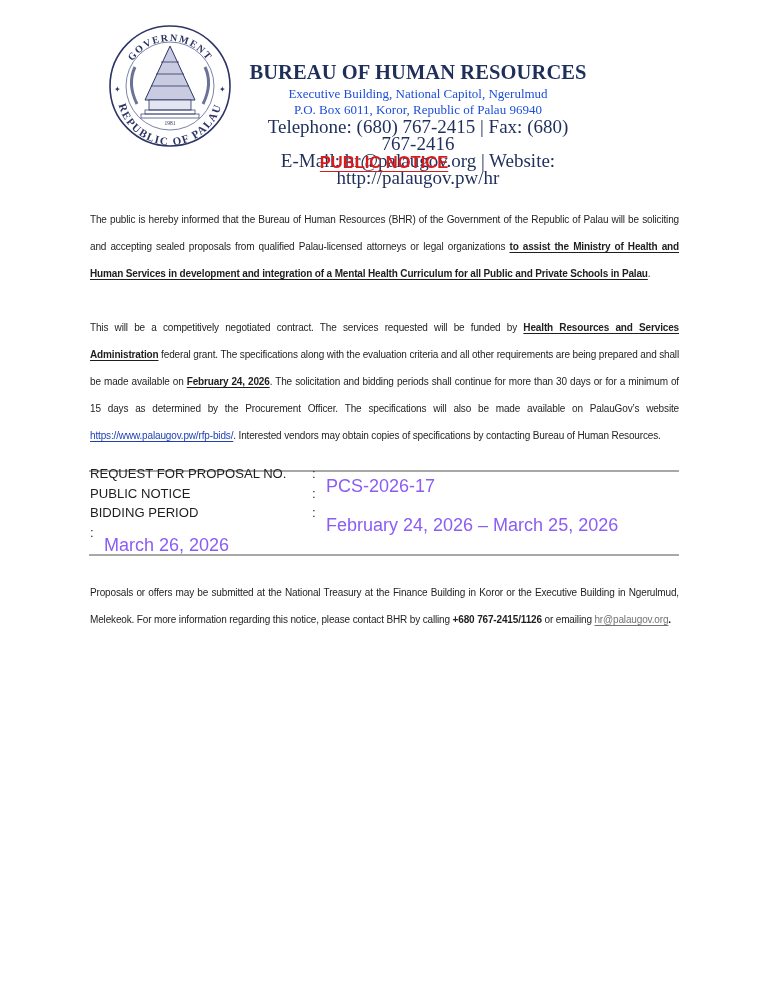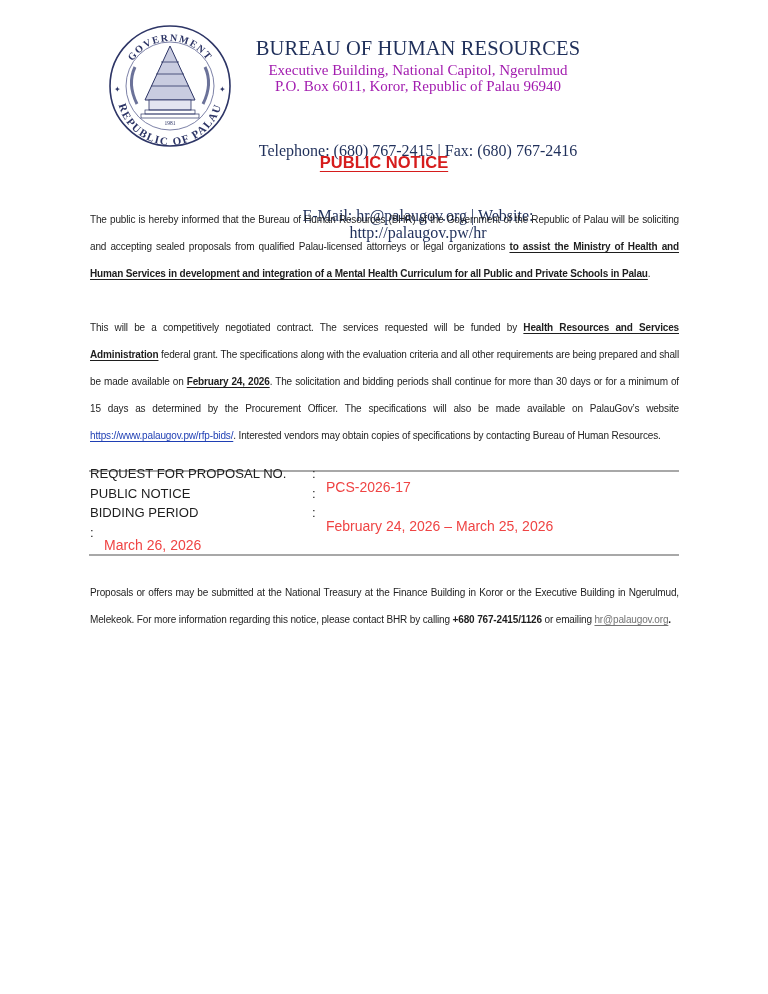--- a/index.html
+++ b/index.html
@@ -3,23 +3,23 @@
   <meta charset="utf-8">
   <style>
     html, body { margin: 0; padding: 0; background: #ffffff; }
     body { width: 768px; height: 994px; position: relative; overflow: hidden; color: #1a1a1a; }
     .page { position: absolute; left: 0; top: 0; width: 768px; height: 994px; }
 
     
     .seal { position: absolute; left: 95px; top: 22px; width: 150px; height: 128px; }
     .lh { position: absolute; left: 248px; top: 36px; width: 340px; text-align: center;
           font-family: "Liberation Serif", "DejaVu Serif", serif; color: #1f2f5a; }
-    .lh-title { font-size: 20.5px; font-weight: normal; letter-spacing: 0.1px; line-height: 24px; margin-bottom: 2px; }
-    .lh-line { font-size: 15px; line-height: 16px; color: #a21caf; }
-    .lh-line.big { font-size: 16px; line-height: 17px; color: #1f2f5a; margin-top: 48px; }
+    .lh-title { font-size: 20.5px; font-weight: bold; letter-spacing: 0.1px; line-height: 24px; margin-bottom: 2px; margin-top: 24px; }
+    .lh-line { font-size: 13px; line-height: 16px; color: #1d4ed8; }
+    .lh-line.big { font-size: 19px; line-height: 17px; color: #1f2f5a; }
 
     
     .notice-title { position: absolute; left: 0; width: 768px; top: 153px; text-align: center;
                     font-family: "Liberation Sans", "DejaVu Sans", sans-serif; font-weight: bold;
                     font-size: 16.5px; color: #d61c1c; text-decoration: underline; text-underline-offset: 3px; }
 
     .body-text { font-family: "Liberation Sans", "DejaVu Sans", sans-serif; font-size: 10px;
                  line-height: 27px; color: #1e1e1e; text-align: justify; letter-spacing: -0.15px; }
     .para { position: absolute; left: 90px; width: 589px; }
     .p1 { top: 206px; }
@@ -30,21 +30,21 @@
     .link-bold { color: #737373; text-decoration: underline; font-weight: normal; text-underline-offset: 2px; }
 
     
     .rule { position: absolute; left: 89px; width: 590px; height: 2px; background: #a8a8a8; }
     .rule.top { top: 470px; }
     .rule.bottom { top: 554px; }
     .info { position: absolute; left: 90px; top: 464px; width: 590px; }
     .info-row { display: flex; height: 19.5px; align-items: center; }
     .info-label { width: 222px; font-family: "Liberation Sans", "DejaVu Sans", sans-serif; font-size: 13.1px; color: #1e1e1e; }
     .info-sep { width: 14px; font-family: "Liberation Sans", "DejaVu Sans", sans-serif; font-size: 13.1px; color: #1e1e1e; }
-    .info-value { font-family: "Liberation Sans", "DejaVu Sans", sans-serif; font-size: 14px; color: #ef4444; margin-top: 26px; }
+    .info-value { font-family: "Liberation Sans", "DejaVu Sans", sans-serif; font-size: 18px; color: #8b5cf6; margin-top: 26px; }
   </style>
 </head>
 <body>
 
 <div class="page">
 
   <svg class="seal" viewBox="0 0 150 128">
     <defs>
       <path id="arcTop" d="M 30 64 A 45 45 0 0 1 120 64"></path>
       <path id="arcBot" d="M 22 70 A 53 53 0 0 0 128 70"></path>

